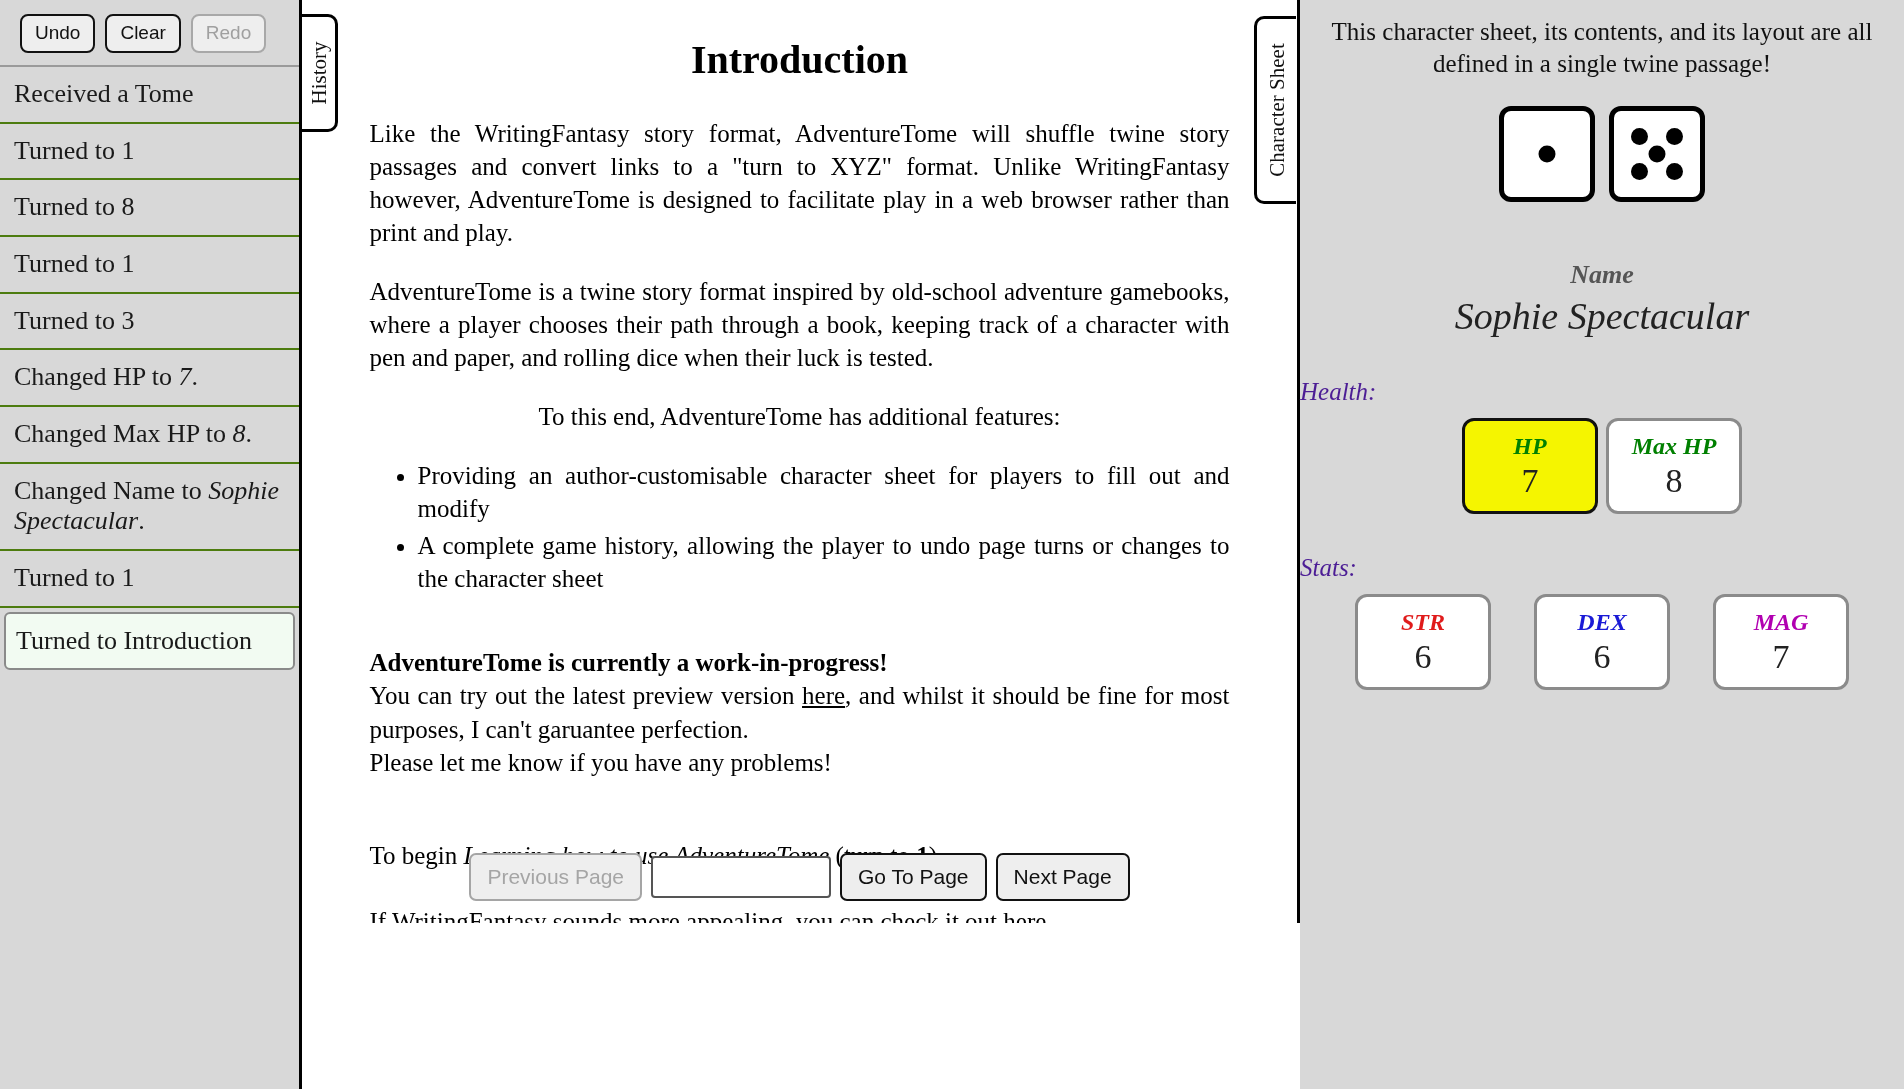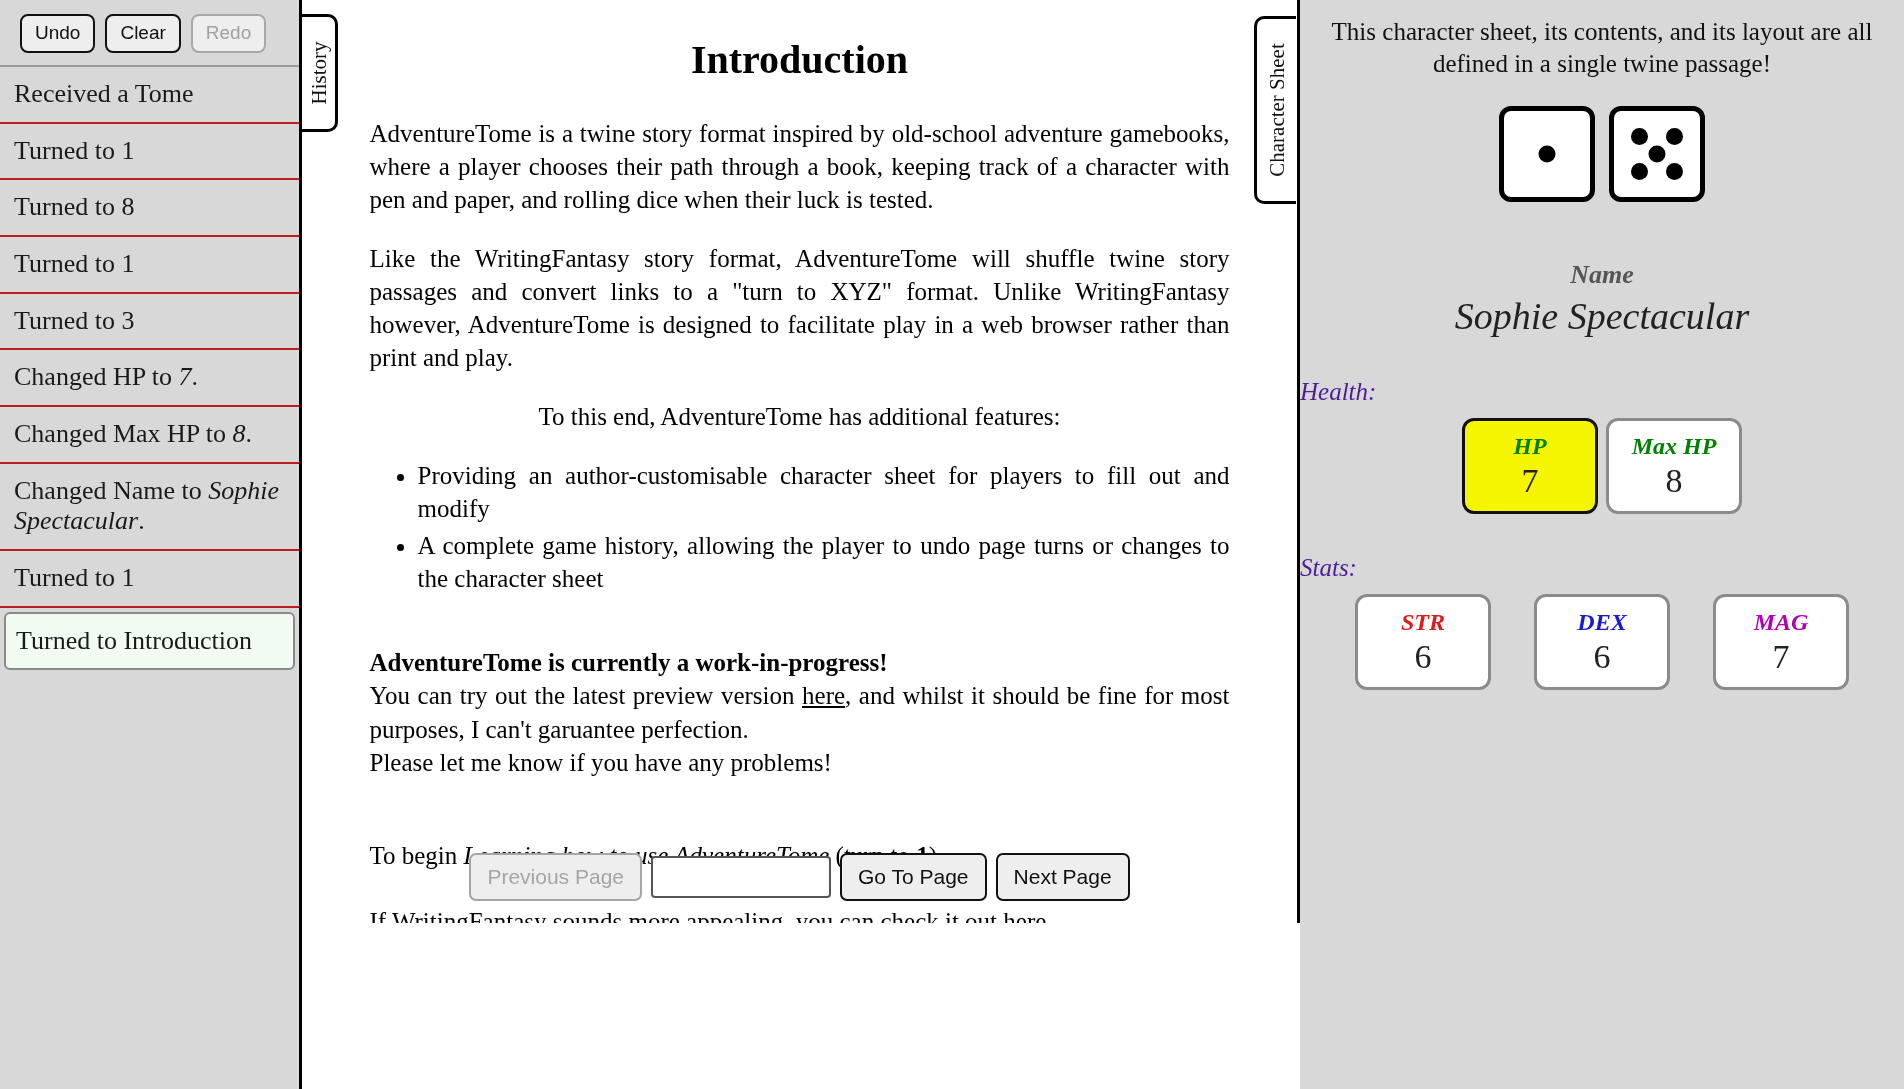--- a/index.html
+++ b/index.html
@@ -51,21 +51,21 @@
     border-color: #a8a8a8;
     cursor: default;
   }
   #history-list {
     border-top: 2px solid #9a9a9a;
   }
   .history-item {
     font-size: 26px;
     color: #1a1a1a;
     padding: 12px 0 12px 14px;
-    border-bottom: 2px solid #b91c1c;
+    border-bottom: 2px solid #4d7c0f;
     line-height: 1.18;
     cursor: pointer;
   }
   .history-item em { font-style: italic; }
   .history-item.current {
     background: #f2fbf2;
     border: 2px solid #8a8a8a;
     border-radius: 6px;
     margin: 4px 4px;
     padding: 12px 10px;
@@ -358,22 +358,22 @@
     </div>
     <div id="history-tab">
       <span>History</span>
     </div>
   </div>
 
   <div id="story-pane">
     <div id="story-inner">
       <div id="story-title">Introduction</div>
 
+      <p class="para">Like the WritingFantasy story format, AdventureTome will shuffle twine story passages and convert links to a "turn to XYZ" format. Unlike WritingFantasy however, AdventureTome is designed to facilitate play in a web browser rather than print and play.</p>
       <p class="para">AdventureTome is a twine story format inspired by old-school adventure gamebooks, where a player chooses their path through a book, keeping track of a character with pen and paper, and rolling dice when their luck is tested.</p>
-      <p class="para">Like the WritingFantasy story format, AdventureTome will shuffle twine story passages and convert links to a "turn to XYZ" format. Unlike WritingFantasy however, AdventureTome is designed to facilitate play in a web browser rather than print and play.</p>
       <p class="para nojust">To this end, AdventureTome has additional features:</p>
 
       <ul class="features">
         <li>Providing an author-customisable character sheet for players to fill out and modify</li>
         <li>A complete game history, allowing the player to undo page turns or changes to the character sheet</li>
       </ul>
 
       <div class="wip-block">
         <div class="wip-title">AdventureTome is currently a work-in-progress!</div>
         <div class="wip-line"><span>You can try out the latest preview version </span><span class="linkish">here</span><span>, and whilst it should be fine for most purposes, I can't garuantee perfection.</span></div>

